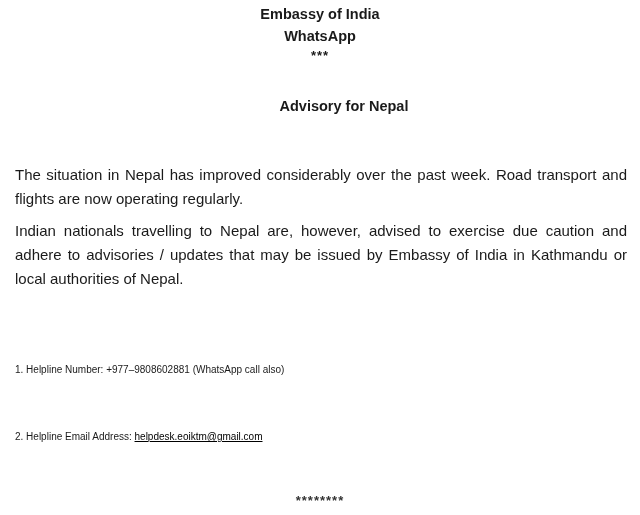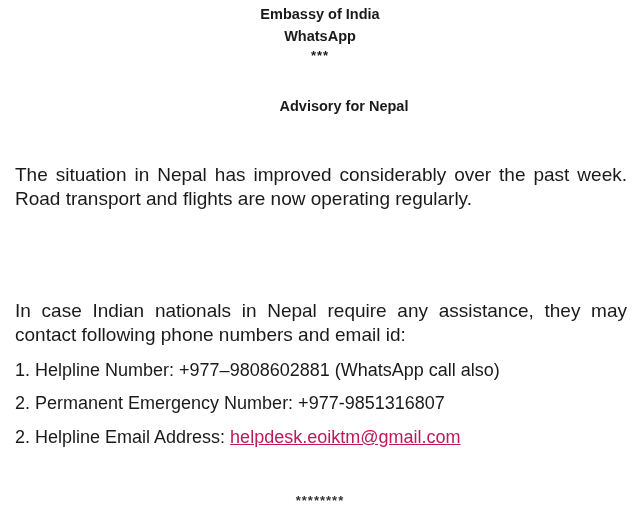--- a/index.html
+++ b/index.html
@@ -30,53 +30,52 @@
       font-size: 14.5px;
       line-height: 18px;
     }
     .bold { font-weight: bold; }
     .stars-top { font-size: 13px; letter-spacing: 1px; }
     .stars-bottom { font-size: 13px; letter-spacing: 1px; color: #333; }
     .para {
       position: absolute;
       left: 15px;
       width: 612px;
-      font-size: 19px;
+      font-size: 15px;
       line-height: 24px;
       text-align: justify;
       text-align-last: left;
     }
     .list-item {
       position: absolute;
       left: 15px;
-      font-size: 18px;
+      font-size: 10px;
       line-height: 20px;
       white-space: nowrap;
     }
     .email-link {
-      color: #be185d;
+      color: #000000;
       text-decoration: underline;
       cursor: pointer;
     }
   </style>
 </head>
 <body>
 
 <div class="page">
 
   <div class="center bold" style="top:5px;">Embassy of India</div>
   <div class="center bold" style="top:27px;">WhatsApp</div>
   <div class="center bold stars-top" style="top:47px;">***</div>
 
   <div class="center bold" style="top:97px;padding-left:24px;">Advisory for Nepal</div>
 
   <div class="para" style="top:163px;">The situation in Nepal has improved considerably over the past week.  Road transport and flights are now operating regularly.</div>
-  <div class="para" style="top:299px;">In case Indian nationals in Nepal require any assistance, they may contact following phone numbers and email id:</div>
+  <div class="para" style="top:219px;">Indian nationals travelling to Nepal are, however, advised to exercise due caution and adhere to advisories / updates that may be issued by Embassy of India in Kathmandu or local authorities of Nepal.</div>
 
   <div class="list-item" style="top:360px;">1. Helpline Number: +977–9808602881 (WhatsApp call also)</div>
-  <div class="list-item" style="top:393px;">2. Permanent Emergency Number: +977-9851316807</div>
   <div class="list-item" style="top:427px;">
     <span>2. Helpline Email Address: </span><a class="email-link">helpdesk.eoiktm@gmail.com</a>
   </div>
 
   <div class="center bold stars-bottom" style="top:492px;">********</div>
 
 </div>
 
 </body></html>

